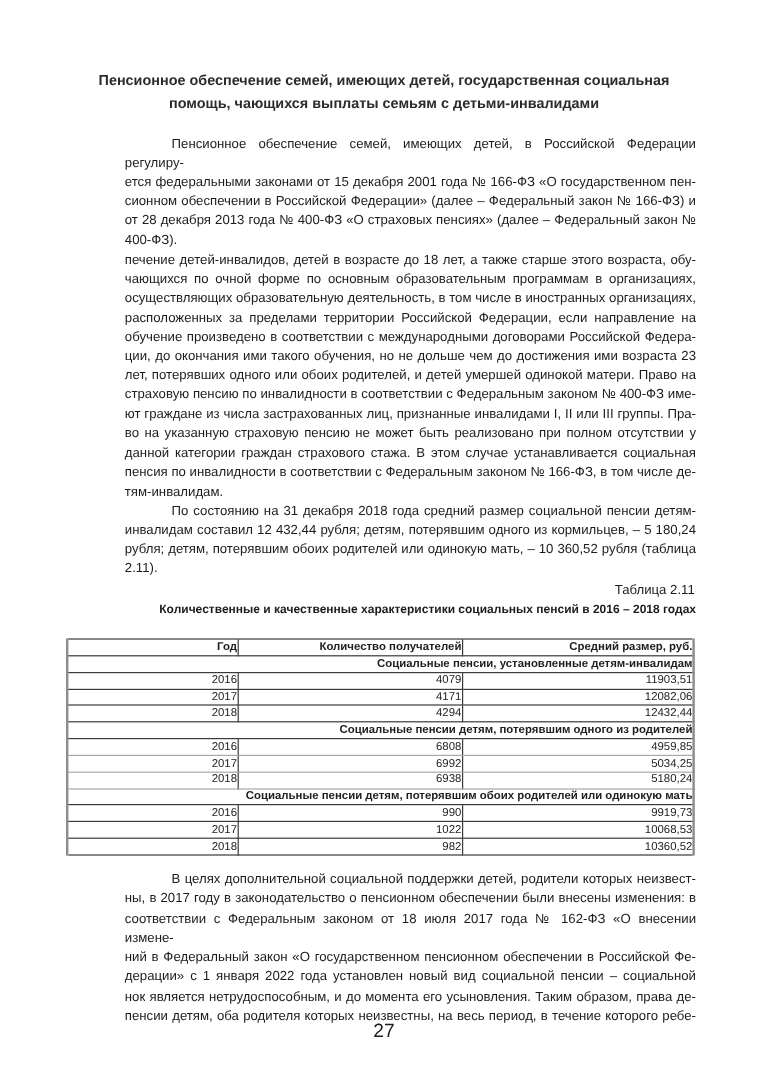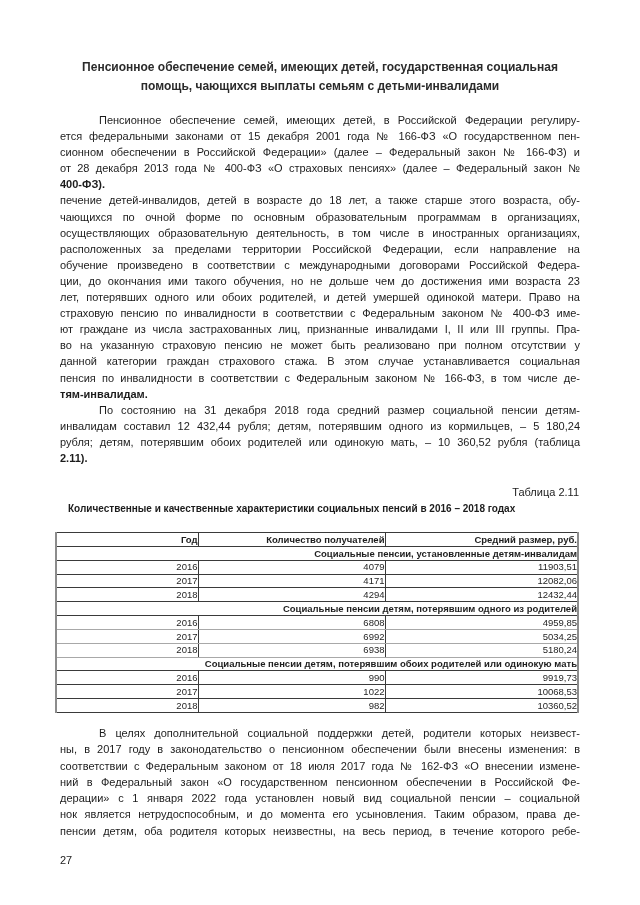--- a/index.html
+++ b/index.html
@@ -31,39 +31,40 @@
       width: 520px;
       font-size: 11px;
       line-height: 16.1px;
     }
     .body-block.b1 { top: 112px; }
     .body-block.b2 { top: 725px; line-height: 16.3px; }
     .ln {
       display: block;
       text-align: justify;
       text-align-last: justify;
+      margin-left: 44px;
     }
     .ln.first { text-indent: 39px; }
-    .ln.last { text-align-last: left; font-weight: bold; }
+    .ln.last { text-align-last: left; }
 
     .table-label {
       position: absolute;
       top: 484px;
       left: 60px;
       width: 519px;
       text-align: right;
       font-size: 11px;
       line-height: 16px;
     }
     .table-caption {
       position: absolute;
       top: 501px;
       left: 68px;
       width: 512px;
-      text-align: left;
+      text-align: right;
       font-size: 10px;
       font-weight: bold;
       line-height: 16px;
     }
 
     .pension-table {
       position: absolute;
       top: 532px;
       left: 55px;
       width: 522px;
@@ -93,22 +94,22 @@
     .pension-table th { font-weight: bold; }
     .pension-table td.div, .pension-table th.div { border-right: 1px solid #3a3a3a; }
     .pension-table tr.section td { font-weight: bold; }
     .pension-table tr.light td { border-bottom-color: #a8a8a8; }
 
     .page-number {
       position: absolute;
       top: 852px;
       left: 60px;
       width: 520px;
-      text-align: left;
-      font-size: 11px;
+      text-align: center;
+      font-size: 16px;
       line-height: 16px;
     }
   </style>
 </head>
 <body>
 
 <div class="page">
 
   <div class="title">
     <span class="tl">Пенсионное обеспечение семей, имеющих детей, государственная социальная</span>

